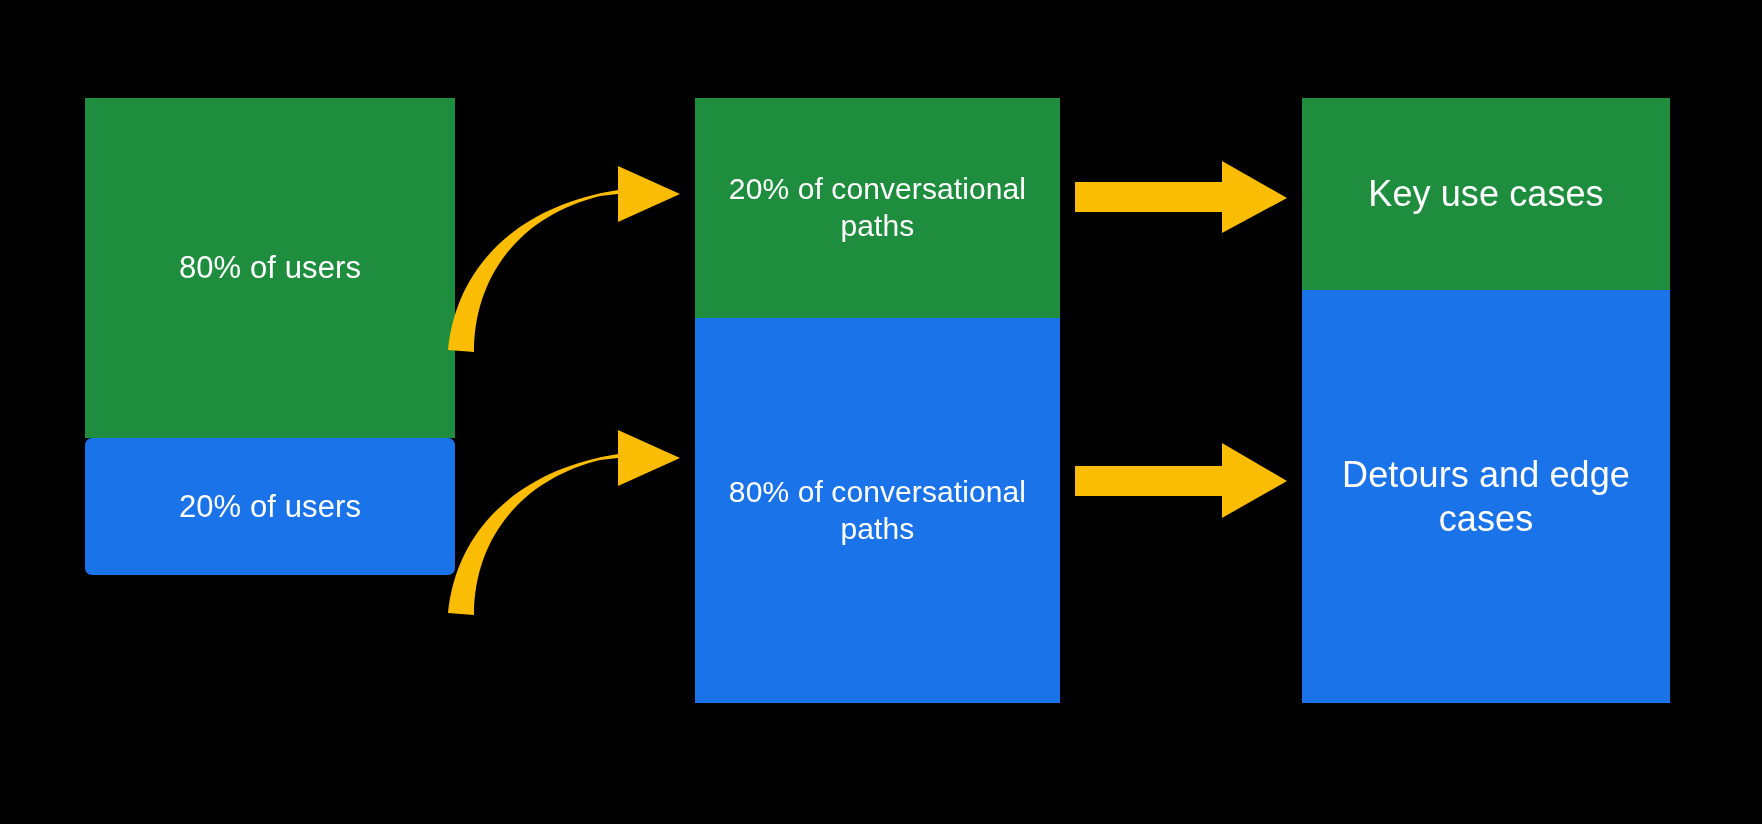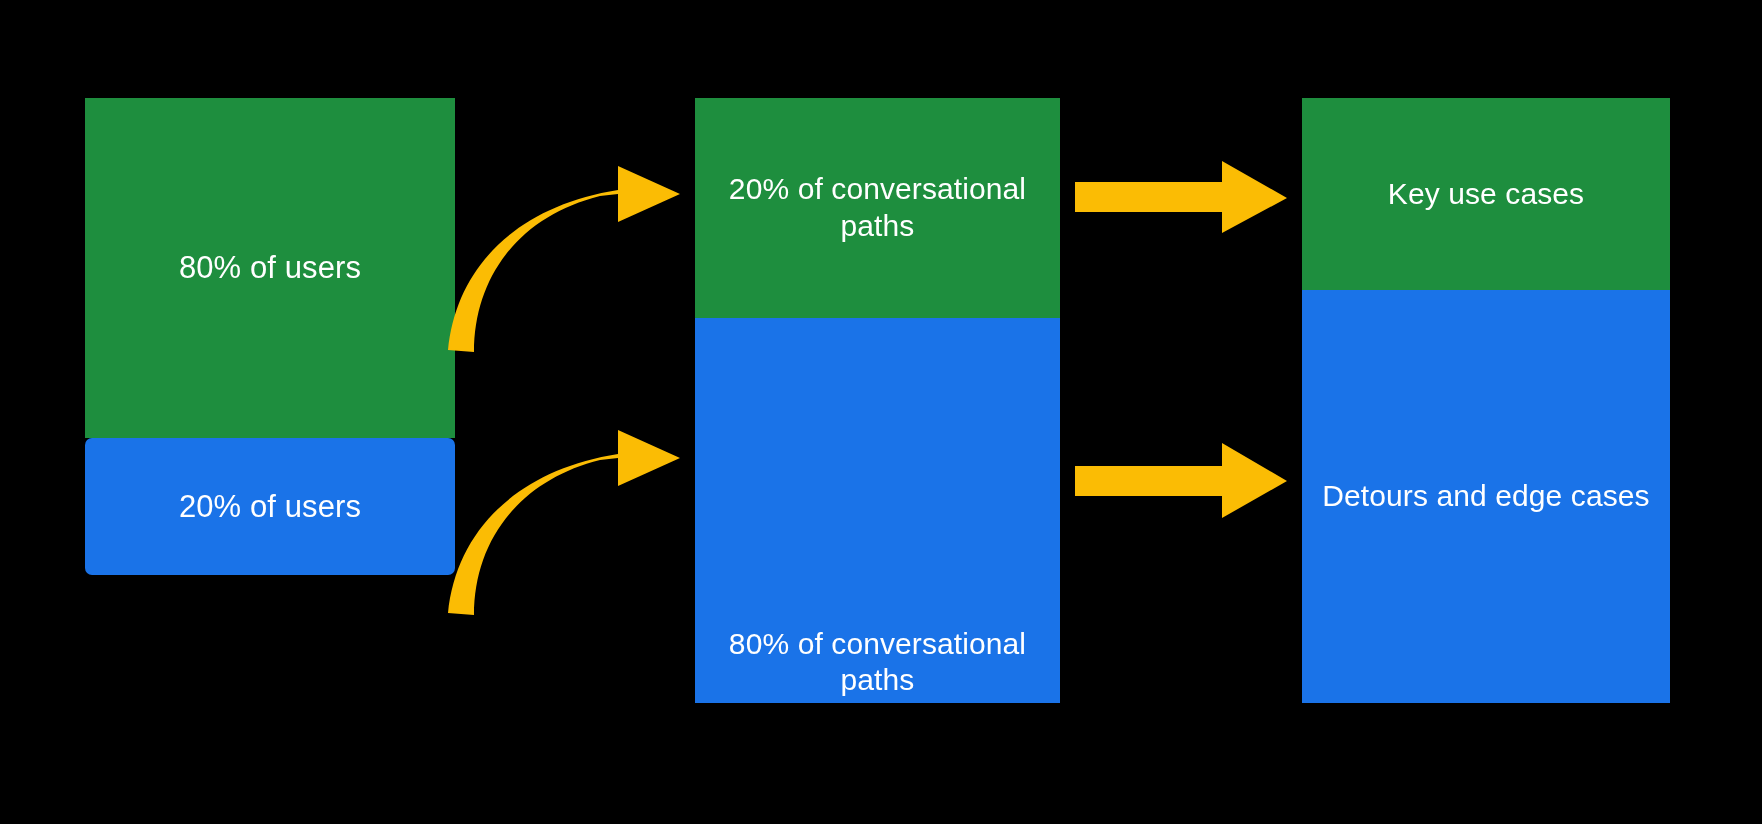--- a/index.html
+++ b/index.html
@@ -53,33 +53,33 @@
   #column-users .segment   { font-size: 31px; }
 
   
   #column-paths {
     left: 695px;
     top: 98px;
     width: 365px;
     height: 605px;
   }
   #column-paths .seg-green { height: 236px; }
-  #column-paths .seg-blue  { height: 413px; align-items: flex-end; }
+  #column-paths .seg-blue  { height: 413px; }
   #column-paths .segment   { font-size: 30px; }
 
   
   #column-outcomes {
     left: 1302px;
     top: 98px;
     width: 368px;
     height: 605px;
   }
   #column-outcomes .seg-green { height: 192px; }
   #column-outcomes .seg-blue  { height: 413px; }
-  #column-outcomes .segment   { font-size: 30px; }
+  #column-outcomes .segment   { font-size: 36px; }
 
   
   #arrow-layer {
     position: absolute;
     left: 0;
     top: 0;
     width: 1762px;
     height: 824px;
     pointer-events: none;
   }

